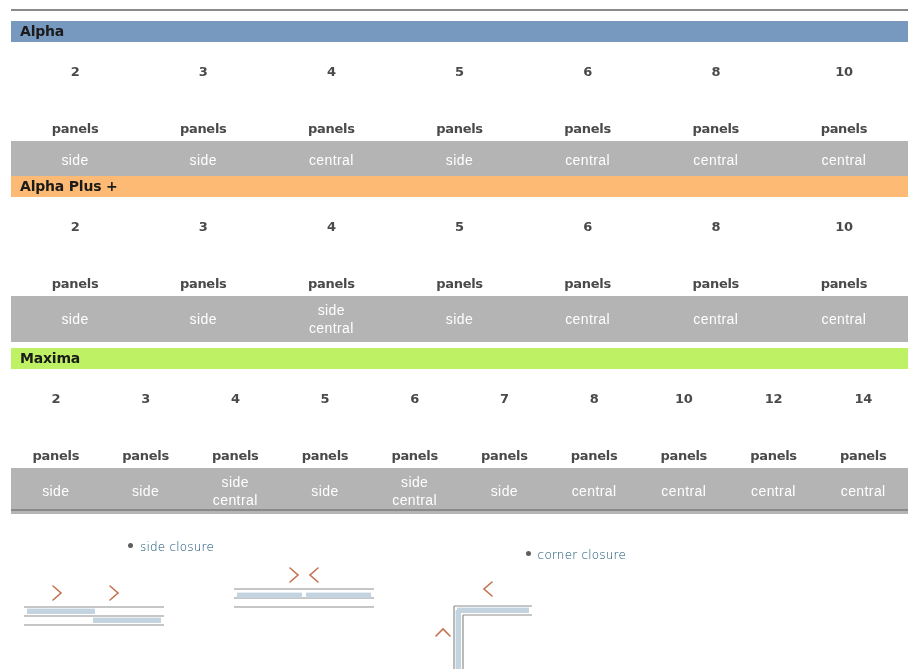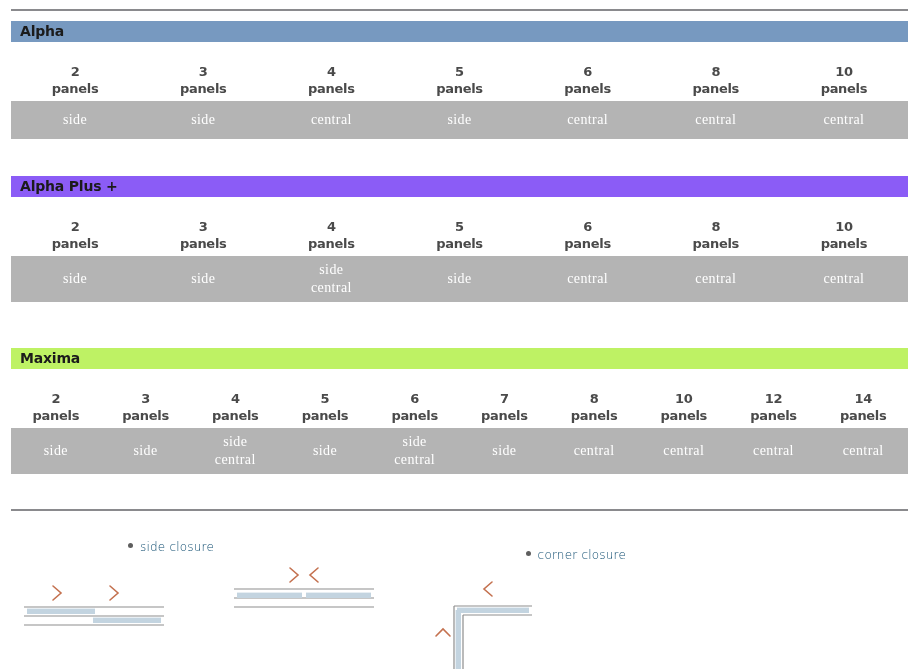--- a/index.html
+++ b/index.html
@@ -73,32 +73,32 @@
   .head-row .col {
     text-align: center;
     font-family: "DejaVu Sans", sans-serif;
     font-weight: bold;
     font-size: 13px;
     color: #4a4a4a;
     line-height: 17px;
     letter-spacing: -0.3px;
   }
   .head-row .num { display: block; }
-  .head-row .unit { display: block; }
+  .head-row .unit { display: block; margin-top: 40px; }
 
   .value-row {
     background: #b4b4b4;
     min-height: 38px;
     align-items: center;
     padding: 5px 0;
   }
   .value-row .col {
     text-align: center;
     color: #ffffff;
-    font-family: Liberation Serif, serif;
+    font-family: Liberation Sans, sans-serif;
     font-weight: 300;
     font-size: 14px;
     line-height: 18px;
     letter-spacing: 0.4px;
   }
   .value-row .col span { display: block; }
 
   
   .mid-rule {
     position: absolute;
@@ -210,21 +210,21 @@
         <div class="col">
           <span>central</span>
         </div>
         <div class="col">
           <span>central</span>
         </div>
       </div>
   </div>
 
   <div class="section section-alphaplus">
-    <div class="section-header" style="background: #8b5cf6;">Alpha Plus +</div>
+    <div class="section-header" style="background: #fdba74;">Alpha Plus +</div>
     <div class="cols head-row">
         <div class="col">
           <span class="num">2</span>
           <span class="unit">panels</span>
         </div>
         <div class="col">
           <span class="num">3</span>
           <span class="unit">panels</span>
         </div>
         <div class="col">

